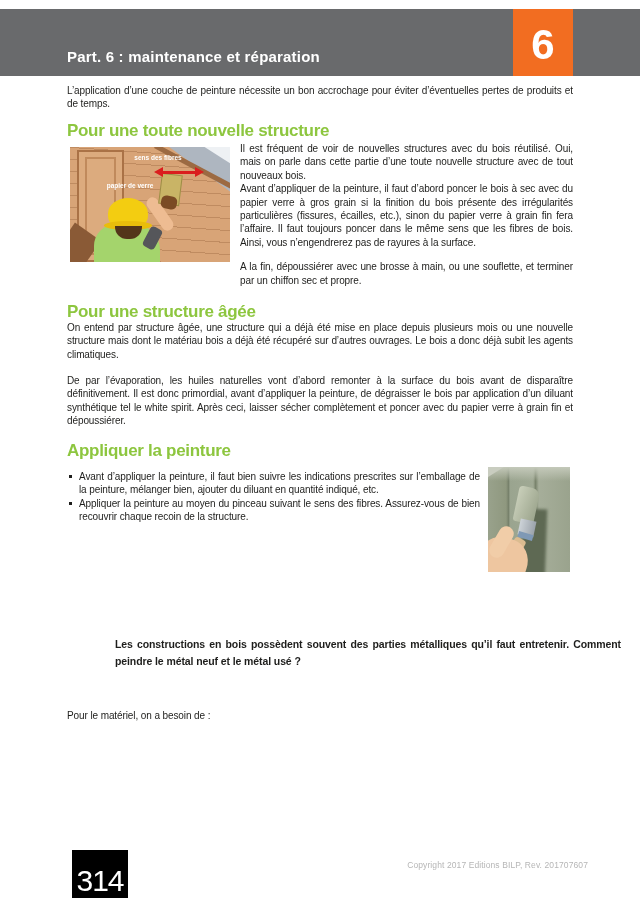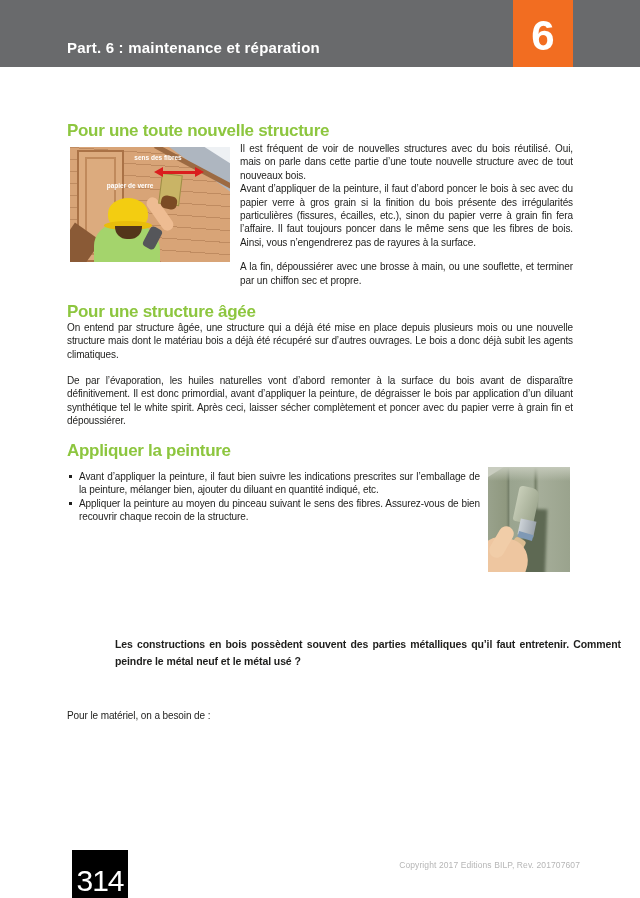--- a/index.html
+++ b/index.html
@@ -7,21 +7,21 @@
   body { font-family:"Liberation Sans", sans-serif; }
   .page { position:relative; width:640px; height:898px; background:#ffffff; overflow:hidden; }
 
   
   .watermark { position:absolute; left:50px; top:348px; z-index:0; color:#e3e3e3;
                font-weight:bold; font-size:95px; line-height:98px; white-space:nowrap; }
 
   .layer { position:absolute; z-index:1; }
 
   
-  .header-bar { left:0; top:0; width:640px; height:67px; background:#696a6c; }
+  .header-bar { left:0; top:9px; width:640px; height:67px; background:#696a6c; }
   .header-title { position:absolute; left:67px; bottom:11px; color:#ffffff;
                   font-size:15px; font-weight:bold; letter-spacing:0.2px; }
   .chapter-box { position:absolute; left:513px; top:0; width:60px; height:67px;
                  background:#f26d21; display:flex; align-items:center; justify-content:center; }
   .chapter-num { color:#ffffff; font-size:42px; font-weight:bold; line-height:1; padding-top:5px; }
 
   
   .body-text { font-size:10px; line-height:13.4px; letter-spacing:-0.1px;
                color:#1e1e1c; text-align:justify; }
   .h2 { color:#8dc63f; font-weight:bold; font-size:17px; letter-spacing:-0.3px; line-height:19px; }
@@ -44,21 +44,21 @@
   .article-title { color:#8dc63f; font-weight:bold; font-size:27px; letter-spacing:-0.4px; line-height:30px; }
   .lead { left:67px; top:636px; width:506px; font-weight:bold; font-size:10.5px;
           line-height:16.5px; letter-spacing:-0.1px; color:#1e1e1c; text-align:justify;margin-left:48px; }
   .h2-tools { left:67px; top:686px; }
   .tools-p  { left:67px; top:709px; width:506px; }
 
   
   .page-box { left:72px; top:830px; width:56px; height:62px; background:#000000;
               display:flex; align-items:center; justify-content:center;margin-top:20px; }
   .page-num { color:#ffffff; font-size:30px; letter-spacing:-1px; }
-  .copyright { left:74px; top:860px; width:506px; text-align:right;
+  .copyright { left:82px; top:860px; width:506px; text-align:right;
                font-size:8.5px; color:#b6b6b6; letter-spacing:0.1px; }
 
   
   .illus { left:70px; top:147px; width:160px; height:115px; overflow:hidden;
            background:repeating-linear-gradient(184deg,#d8a477 0px,#d8a477 11px,#bf8b60 11px,#bf8b60 12px); }
   .illus > div { position:absolute; }
   .illus-roof  { top:-2px; right:-2px; width:80px; height:48px; background:#aeb6c0;
                  clip-path:polygon(18% 0,100% 0,100% 100%); }
   .illus-roof-white { top:-1px; right:-1px; width:40px; height:18px; background:#eef1f4;
                  clip-path:polygon(30% 0,100% 0,100% 100%); }
@@ -110,20 +110,21 @@
 <div class="page">
 
 
   <div class="layer header-bar">
     <div class="header-title">Part. 6 : maintenance et réparation</div>
     <div class="chapter-box">
       <span class="chapter-num">6</span>
     </div>
   </div>
 
+  <p class="layer body-text intro-p">L’application d’une couche de peinture nécessite un bon accrochage pour éviter d’éventuelles pertes de produits et de temps.</p>
 
   <h2 class="layer h2 h2-new">Pour une toute nouvelle structure</h2>
 
   <div class="layer illus">
     <div class="illus-roof"></div>
     <div class="illus-roof-white"></div>
     <div class="illus-fascia"></div>
     <div class="illus-door"></div>
     <div class="illus-shadow"></div>
     <div class="w-body"></div>

